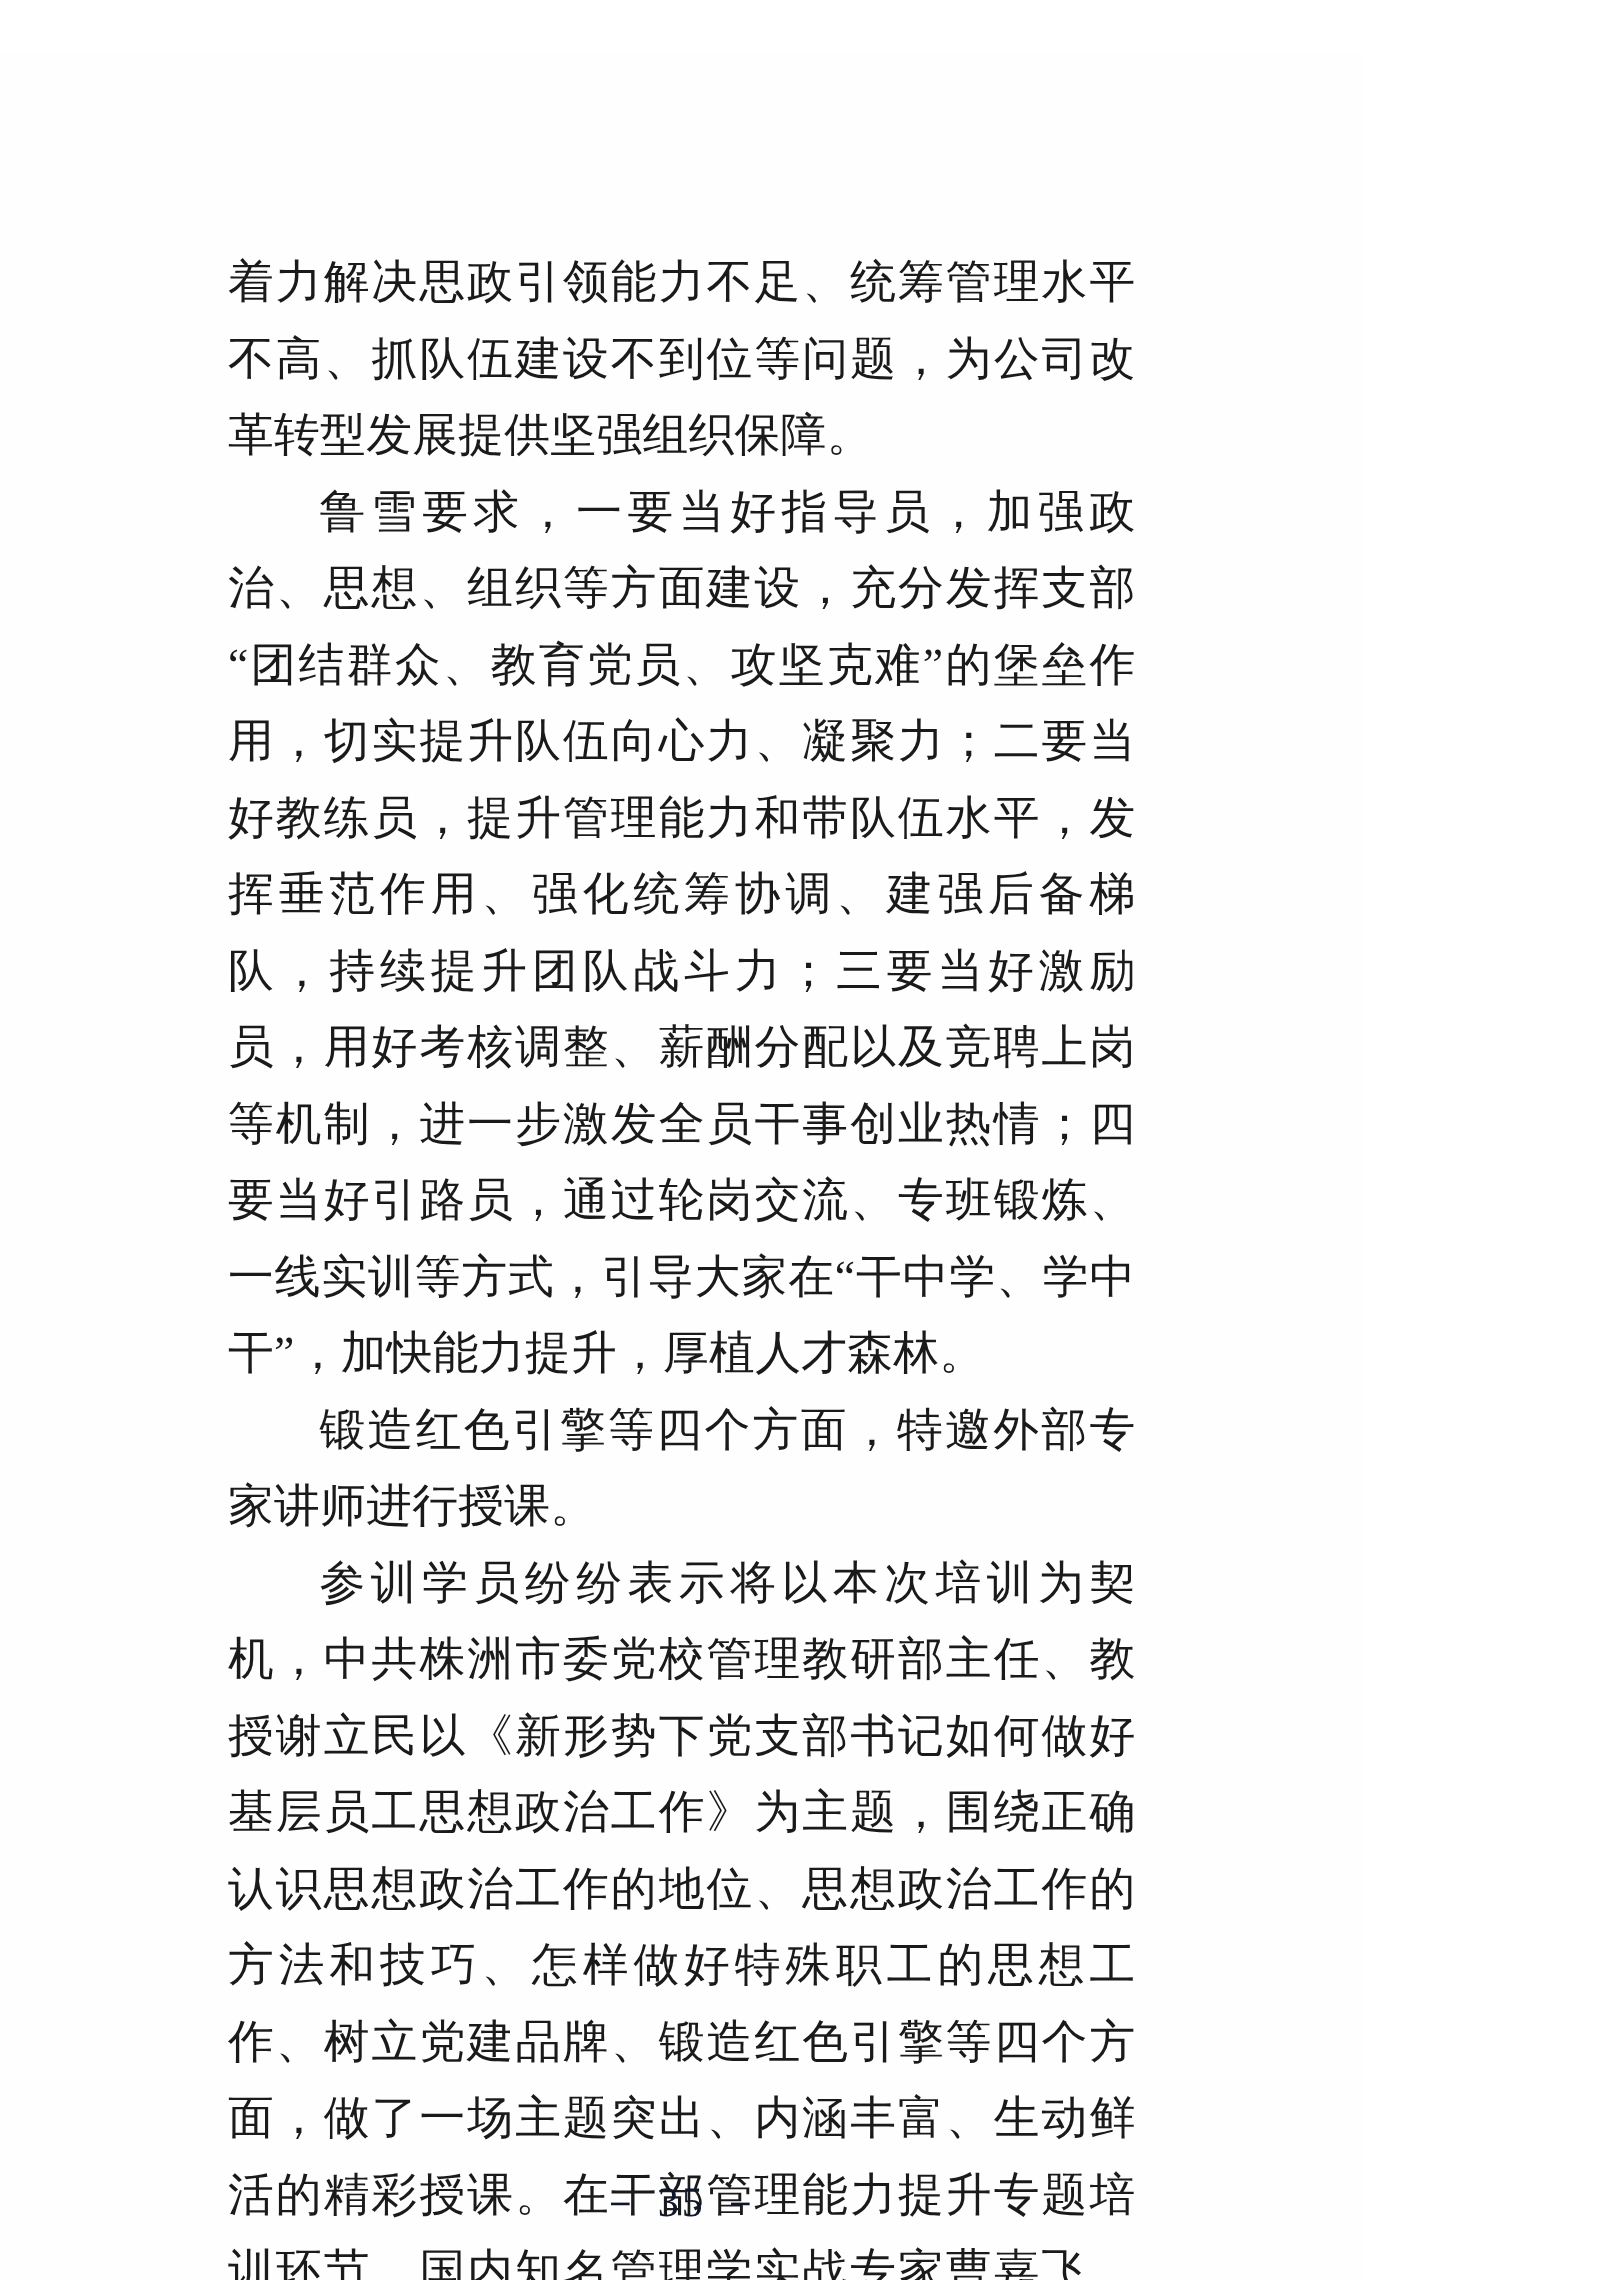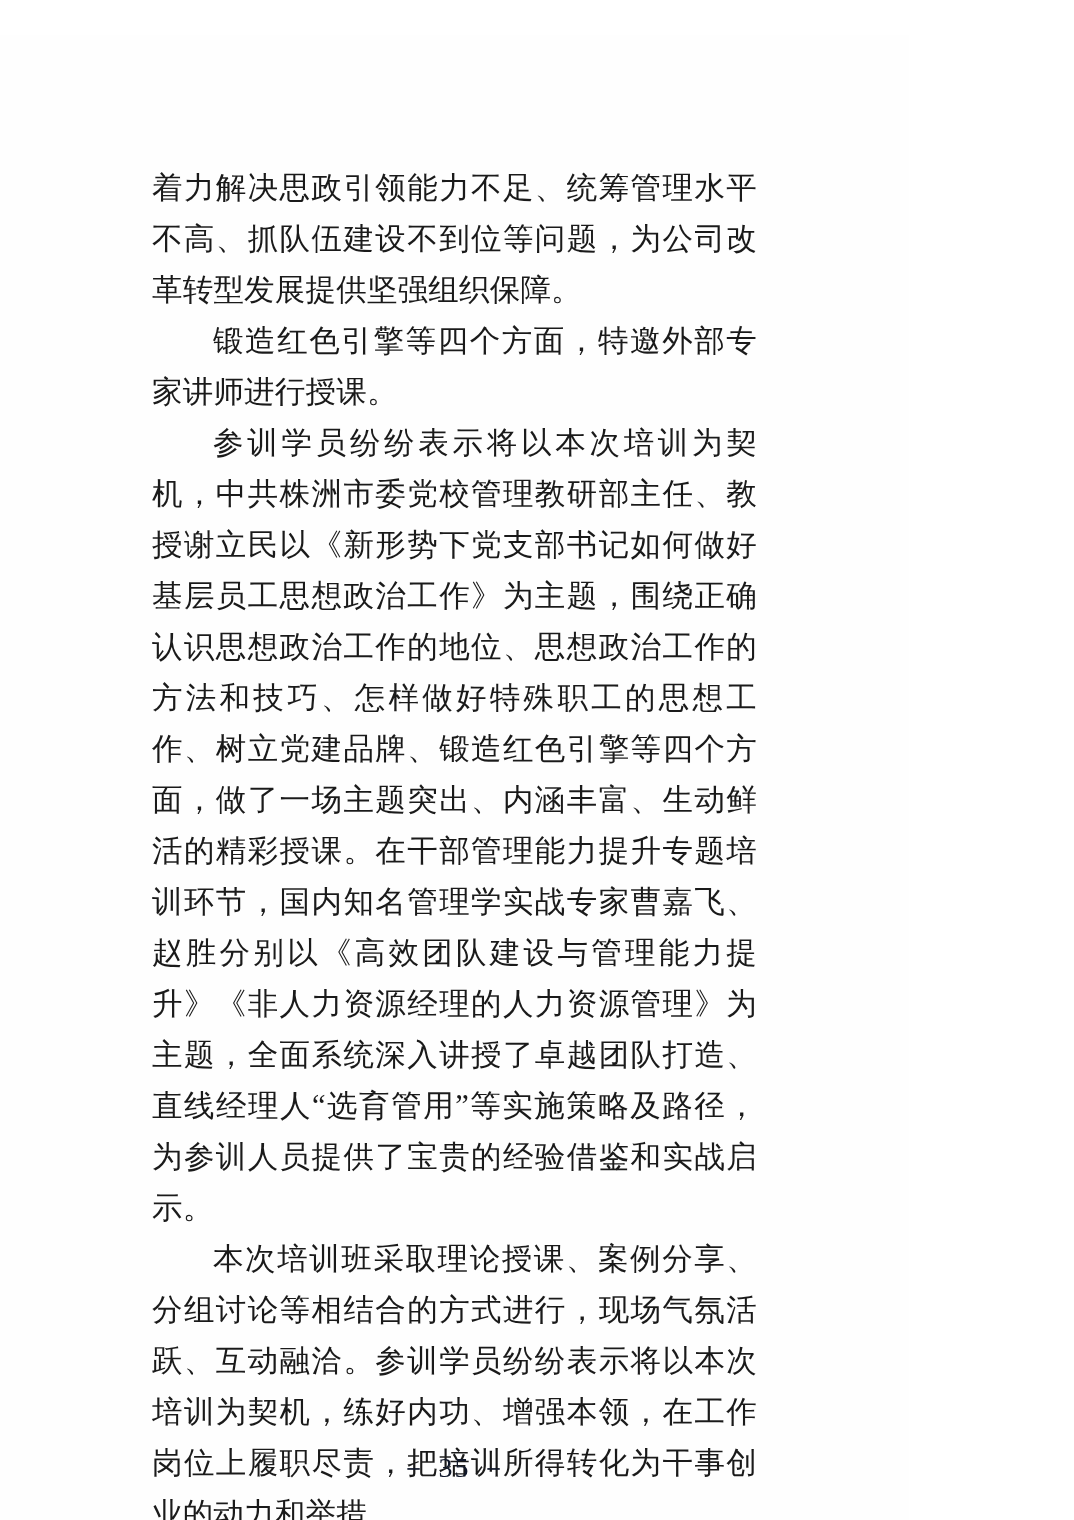--- a/index.html
+++ b/index.html
@@ -53,18 +53,19 @@
     color: #0f172a;
     font-family: "Liberation Serif", "DejaVu Serif", serif;
   }
 </style>
 </head>
 <body>
 
 <div class="page">
   <div class="body-text">
     <p>着力解决思政引领能力不足、统筹管理水平不高、抓队伍建设不到位等问题，为公司改革转型发展提供坚强组织保障。</p>
+    <p class="indent">鲁雪要求，一要当好指导员，加强政治、思想、组织等方面建设，充分发挥支部“团结群众、教育党员、攻坚克难”的堡垒作用，切实提升队伍向心力、凝聚力；二要当好教练员，提升管理能力和带队伍水平，发挥垂范作用、强化统筹协调、建强后备梯队，持续提升团队战斗力；三要当好激励员，用好考核调整、薪酬分配以及竞聘上岗等机制，进一步激发全员干事创业热情；四要当好引路员，通过轮岗交流、专班锻炼、一线实训等方式，引导大家在“干中学、学中干”，加快能力提升，厚植人才森林。</p>
     <p class="indent">锻造红色引擎等四个方面，特邀外部专家讲师进行授课。</p>
     <p class="indent">参训学员纷纷表示将以本次培训为契机，中共株洲市委党校管理教研部主任、教授谢立民以《新形势下党支部书记如何做好基层员工思想政治工作》为主题，围绕正确认识思想政治工作的地位、思想政治工作的方法和技巧、怎样做好特殊职工的思想工作、树立党建品牌、锻造红色引擎等四个方面，做了一场主题突出、内涵丰富、生动鲜活的精彩授课。在干部管理能力提升专题培训环节，国内知名管理学实战专家曹嘉飞、赵胜分别以《高效团队建设与管理能力提升》《非人力资源经理的人力资源管理》为主题，全面系统深入讲授了卓越团队打造、直线经理人“选育管用”等实施策略及路径，为参训人员提供了宝贵的经验借鉴和实战启示。</p>
     <p class="indent">本次培训班采取理论授课、案例分享、分组讨论等相结合的方式进行，现场气氛活跃、互动融洽。参训学员纷纷表示将以本次培训为契机，练好内功、增强本领，在工作岗位上履职尽责，把培训所得转化为干事创业的动力和举措。</p>
   </div>
   <div class="page-number">－ 35 －</div>
 </div>
 
 </body></html>

